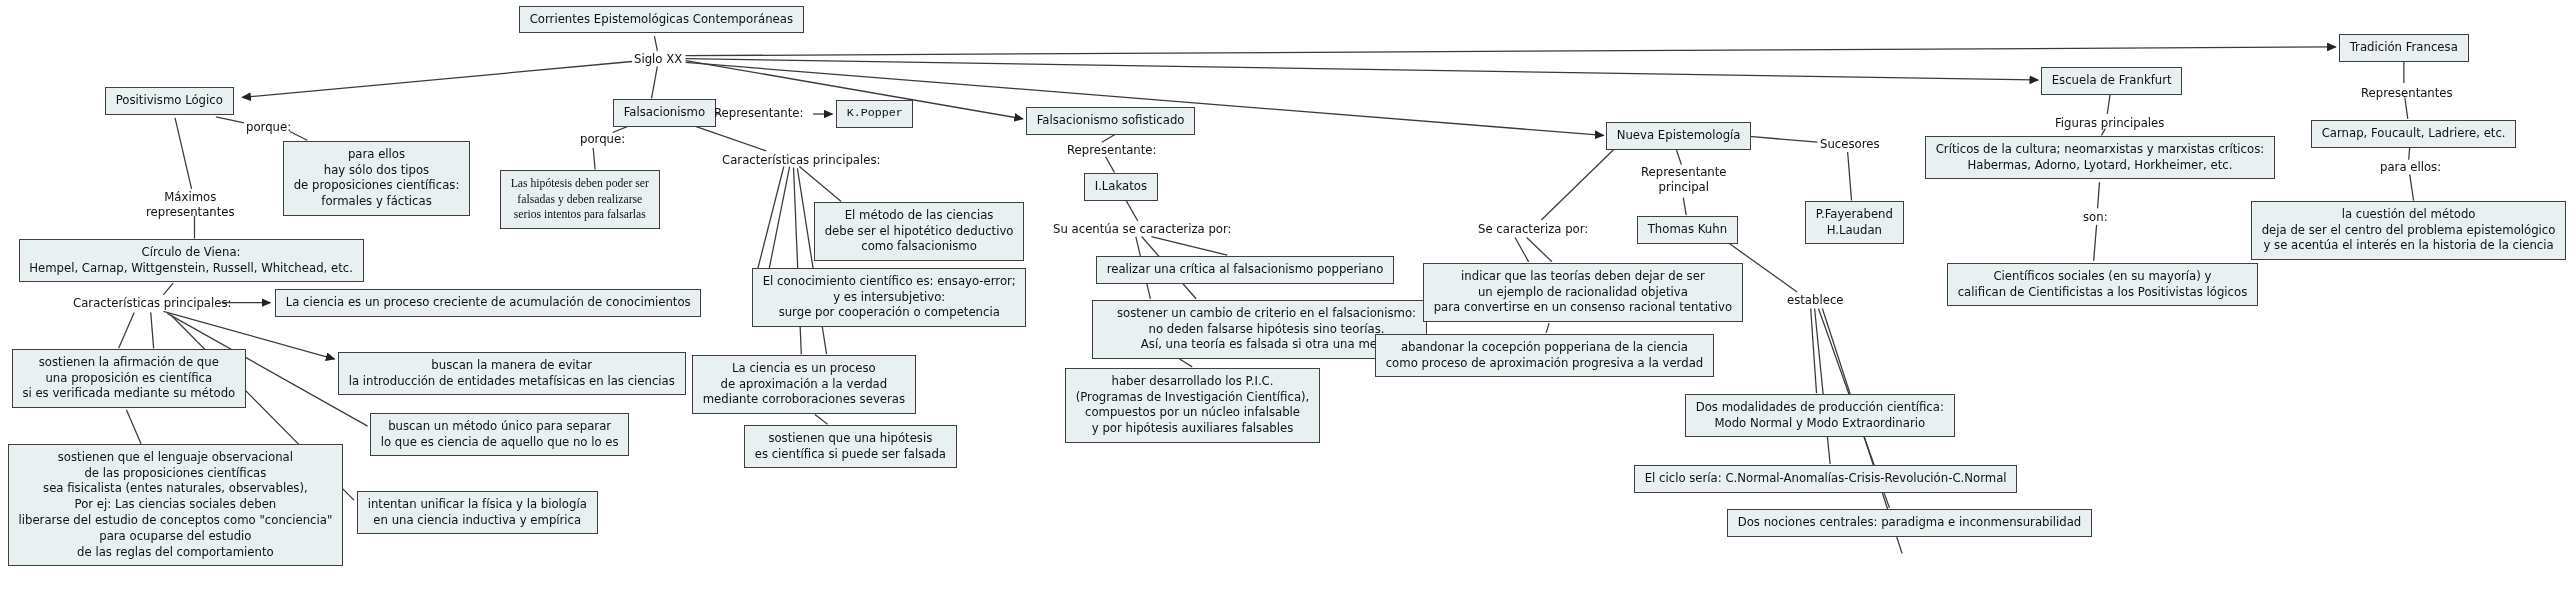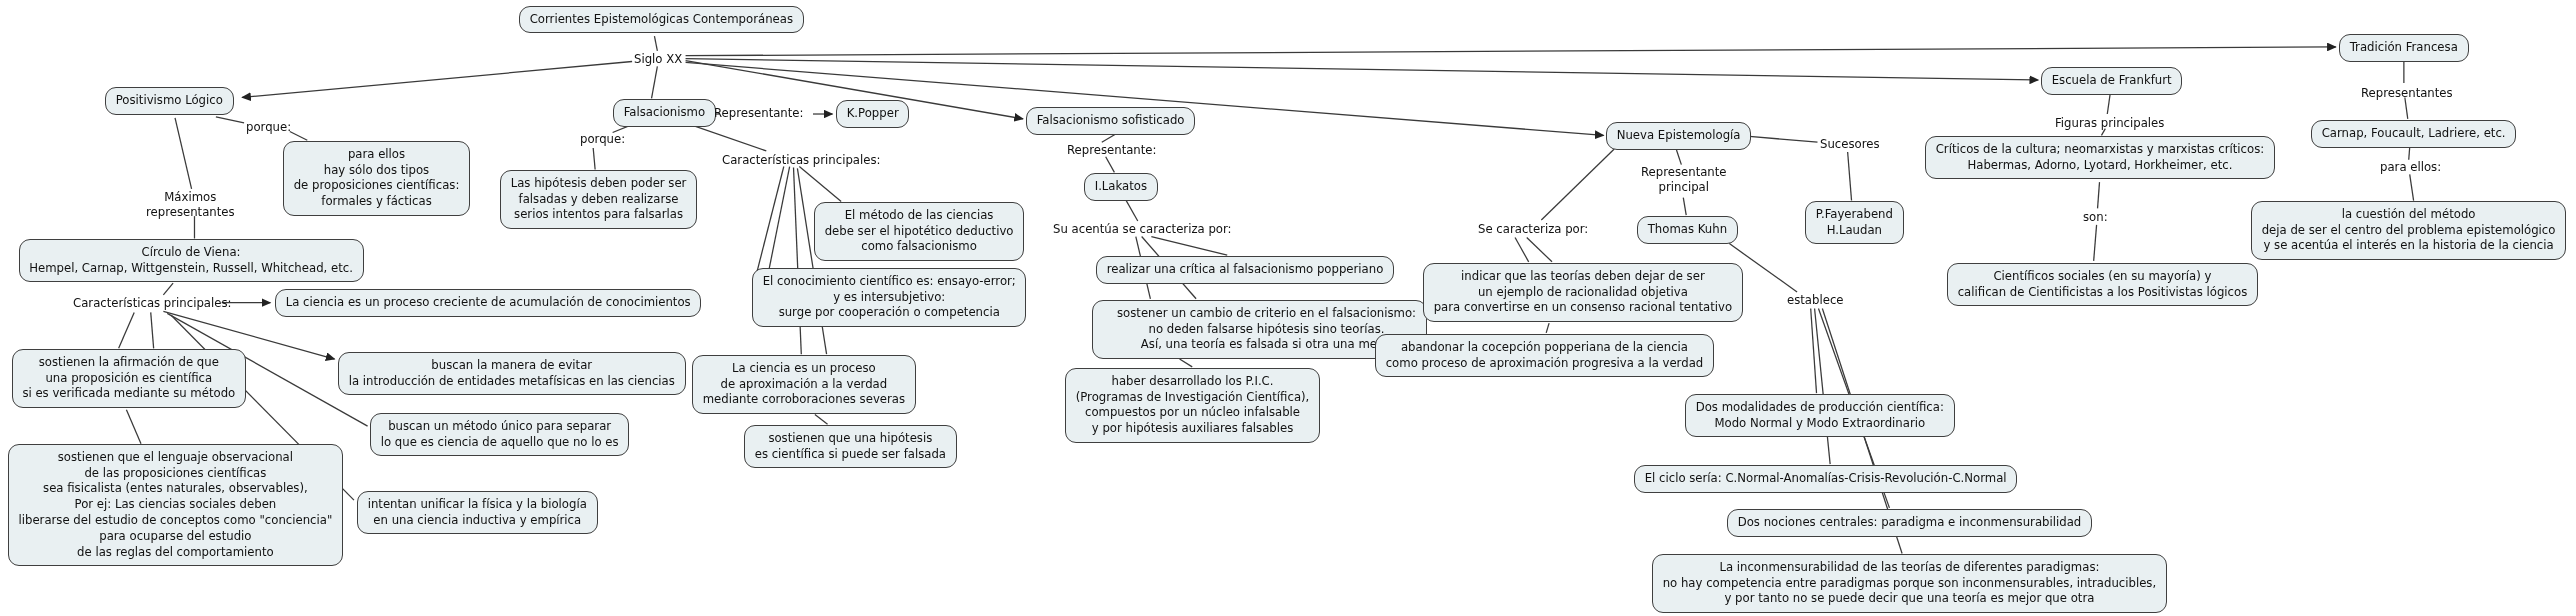--- a/index.html
+++ b/index.html
@@ -10,21 +10,21 @@
     font-family:"DejaVu Sans","Liberation Sans",sans-serif;
     color:#111111;
     overflow:hidden;
   }
   .edges{position:absolute;left:0;top:0;width:2576px;height:617px;}
   .edges line{stroke:#3a3a3a;stroke-width:1.3;}
   .node{
     position:absolute;
     background:#e9f0f2;
     border:1px solid #3f3f3f;
-    border-radius:11px;
+    border-radius:0;
     padding:4.9px 9.7px;
     font-size:11.7px;
     line-height:1.35;
     text-align:center;
     white-space:pre-line;
     box-sizing:border-box;
   }
   .label{
     position:absolute;
     font-size:11.7px;
@@ -138,23 +138,23 @@
 de las reglas del comportamiento</div>
   <div class="node" style="left:338px;top:352px;">buscan la manera de evitar
 la introducción de entidades metafísicas en las ciencias</div>
   <div class="node" style="left:370px;top:413px;">buscan un método único para separar
 lo que es ciencia de aquello que no lo es</div>
   <div class="node" style="left:357px;top:491px;">intentan unificar la física y la biología
 en una ciencia inductiva y empírica</div>
 
   <div class="node" style="left:613px;top:99px;text-align:right;">Falsacionismo</div>
   <div class="label" style="left:714px;top:106px;">Representante:</div>
-  <div class="node" style="left:836px;top:100px;">K.Popper</div>
+  <div class="node" style="left:836px;top:100px;font-family:Liberation Mono, monospace;">K.Popper</div>
   <div class="label" style="left:580px;top:132px;">porque:</div>
-  <div class="node" style="left:500px;top:170px;">Las hipótesis deben poder ser
+  <div class="node" style="left:500px;top:170px;font-family:Liberation Serif, serif;">Las hipótesis deben poder ser
 falsadas y deben realizarse
 serios intentos para falsarlas</div>
   <div class="label" style="left:722px;top:153px;">Características principales:</div>
   <div class="node" style="left:814px;top:202px;">El método de las ciencias
 debe ser el hipotético deductivo
 como falsacionismo</div>
   <div class="node" style="left:752px;top:268px;">El conocimiento científico es: ensayo-error;
 y es intersubjetivo:
 surge por cooperación o competencia</div>
   <div class="node" style="left:692px;top:355px;">La ciencia es un proceso
@@ -187,23 +187,20 @@
   <div class="node" style="left:1423px;top:263px;">indicar que las teorías deben dejar de ser
 un ejemplo de racionalidad objetiva
 para convertirse en un consenso racional tentativo</div>
   <div class="node" style="left:1375px;top:334px;">abandonar la cocepción popperiana de la ciencia
 como proceso de aproximación progresiva a la verdad</div>
   <div class="label" style="left:1787px;top:293px;">establece</div>
   <div class="node" style="left:1685px;top:394px;">Dos modalidades de producción científica:
 Modo Normal y Modo Extraordinario</div>
   <div class="node" style="left:1634px;top:465px;">El ciclo sería: C.Normal-Anomalías-Crisis-Revolución-C.Normal</div>
   <div class="node" style="left:1727px;top:509px;">Dos nociones centrales: paradigma e inconmensurabilidad</div>
-  <div class="node" style="left:1652px;top:554px;">La inconmensurabilidad de las teorías de diferentes paradigmas:
-no hay competencia entre paradigmas porque son inconmensurables, intraducibles,
-y por tanto no se puede decir que una teoría es mejor que otra</div>
 
   <div class="node" style="left:2041px;top:67px;">Escuela de Frankfurt</div>
   <div class="label" style="left:2055px;top:116px;">Figuras principales</div>
   <div class="node" style="left:1925px;top:136px;">Críticos de la cultura; neomarxistas y marxistas críticos:
 Habermas, Adorno, Lyotard, Horkheimer, etc.</div>
   <div class="label" style="left:2083px;top:210px;">son:</div>
   <div class="node" style="left:1947px;top:263px;">Científicos sociales (en su mayoría) y
 califican de Cientificistas a los Positivistas lógicos</div>
 
   <div class="node" style="left:2339px;top:34px;">Tradición Francesa</div>

